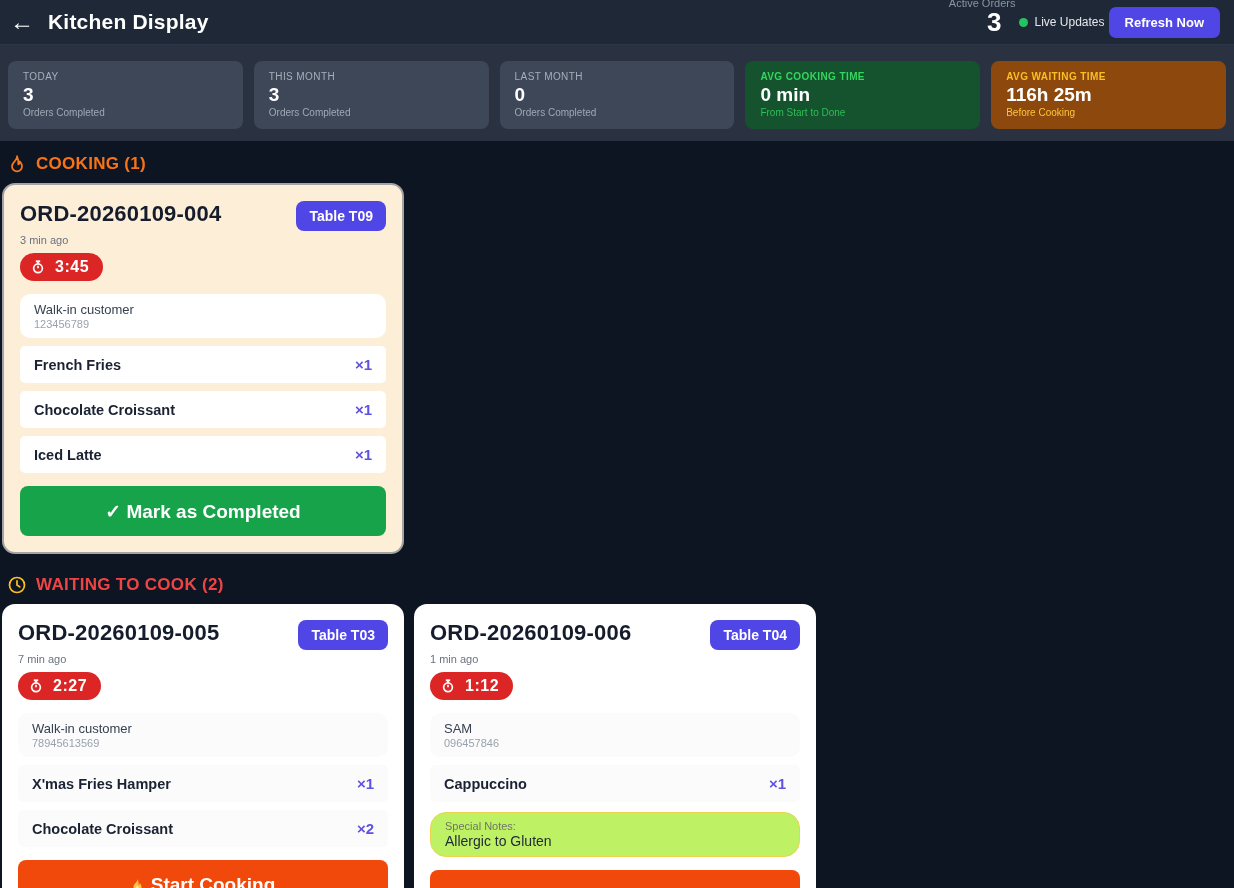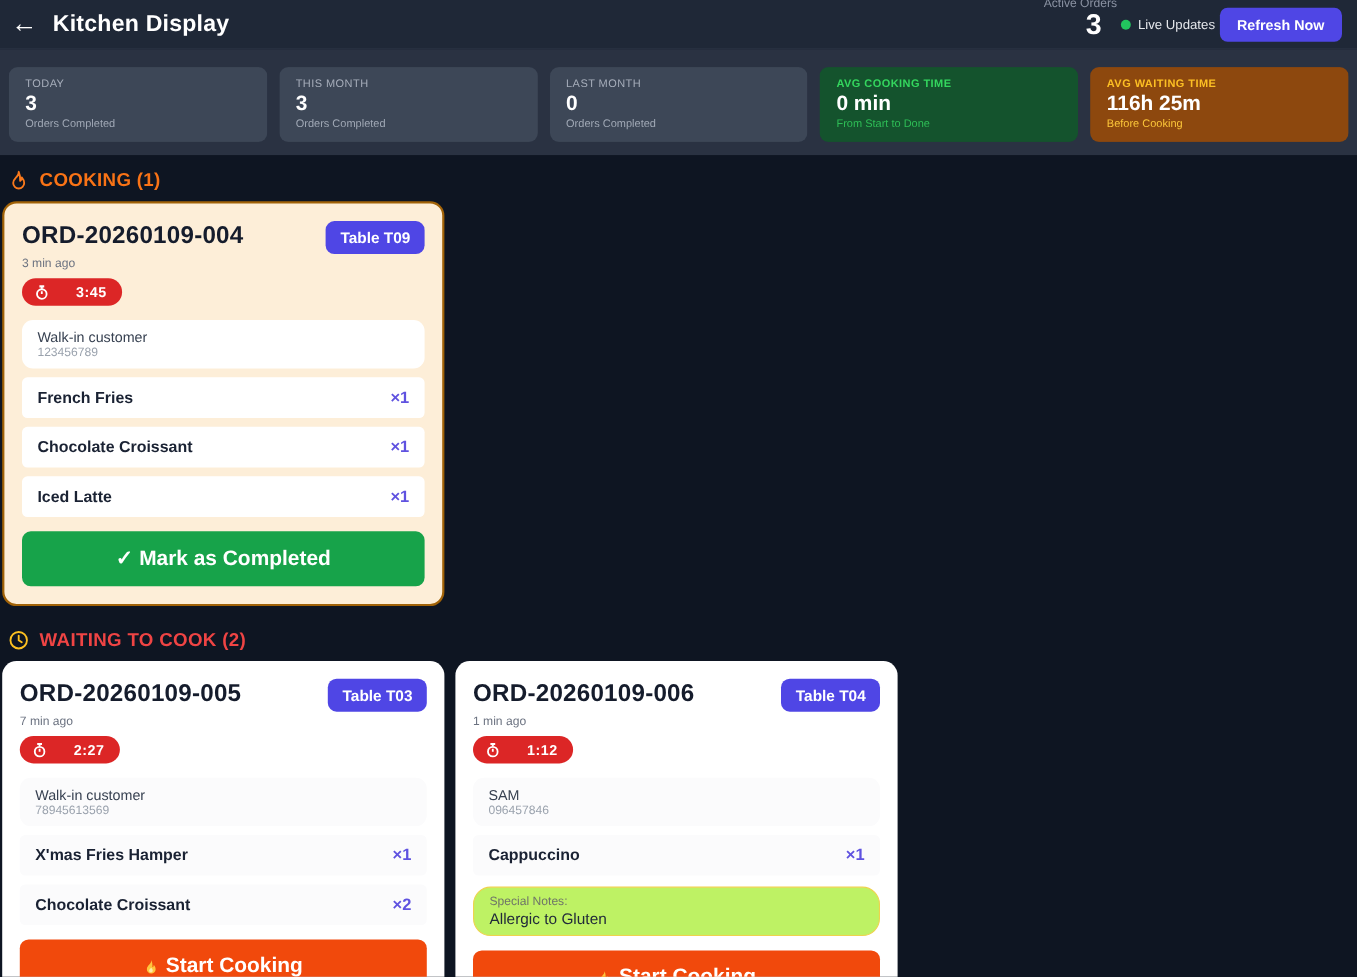--- a/index.html
+++ b/index.html
@@ -49,33 +49,33 @@
   .section-head .icon { display: inline-flex; }
   .section-title { font-size: 17px; font-weight: 800; letter-spacing: .3px; }
   .cooking-title { color: #f97316; }
   .waiting-title { color: #ef4444; }
   .waiting-head { margin-top: 21px; }
 
   .cards-row { display: flex; gap: 10px; align-items: flex-start; }
 
   
   .order-card { width: 402px; border-radius: 13px; padding: 16px; background: #ffffff; }
-  .order-card.cooking-card { background: #fdeed8; border: 2px solid #a16207; }
+  .order-card.cooking-card { background: #fdeed8; border: 2px solid #a3a3a3; }
 
   .order-top { display: flex; align-items: flex-start; justify-content: space-between; }
   .order-id { font-size: 22px; font-weight: 800; color: #151c2c; letter-spacing: .2px; }
   .table-badge {
     background: #4f46e5; color: #ffffff; font-size: 14px; font-weight: 700;
     border-radius: 8px; padding: 8px 13px; line-height: 1;
   }
   .time-ago { font-size: 11px; color: #6b7280; margin-top: 3px; }
   .timer-pill {
-    margin-top: 7px; display: inline-flex; align-items: center; gap: 24px;
+    margin-top: 7px; display: inline-flex; align-items: center; gap: 10px;
     background: #dc2626; color: #ffffff; border-radius: 999px; padding: 5px 14px 5px 11px;
-    font-size: 13px; font-weight: 700; letter-spacing: .5px;
+    font-size: 16px; font-weight: 700; letter-spacing: .5px;
   }
 
   .customer-box { margin-top: 13px; border-radius: 10px; padding: 8px 14px; background: #ffffff; }
   .cooking-card .customer-box { background: #ffffff; }
   .white-card .customer-box { background: #fbfbfc; }
   .customer-name { font-size: 13px; color: #374151; }
   .customer-phone { font-size: 11px; color: #9aa2ad; margin-top: 1px; }
 
   .item-row {
     margin-top: 8px; border-radius: 5px; padding: 10px 14px; background: #ffffff;

